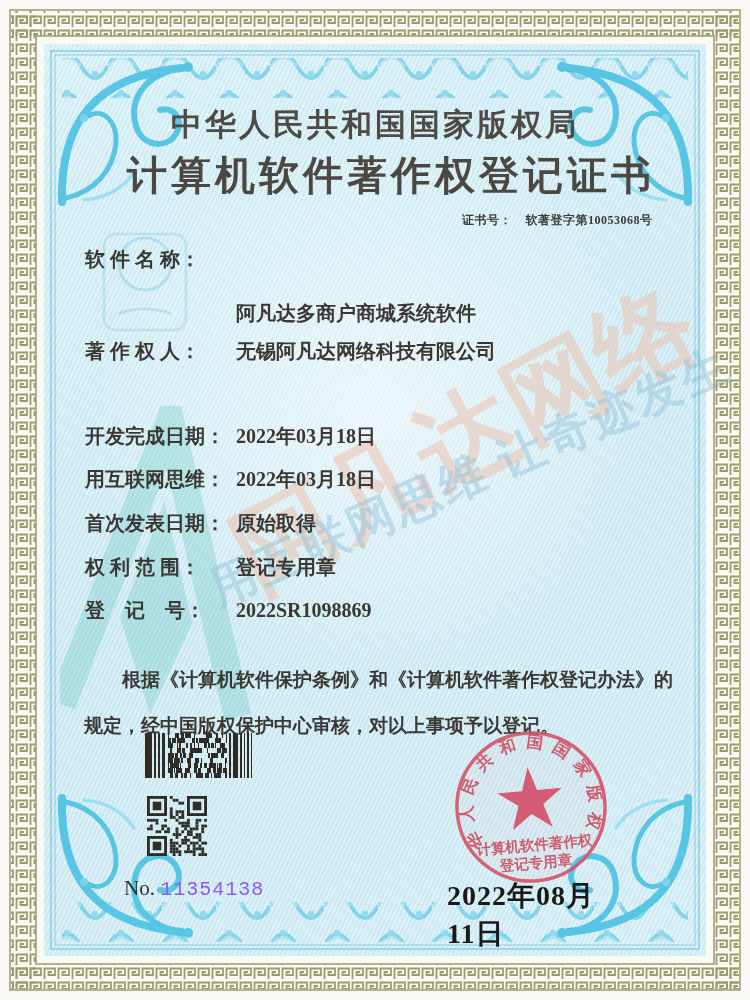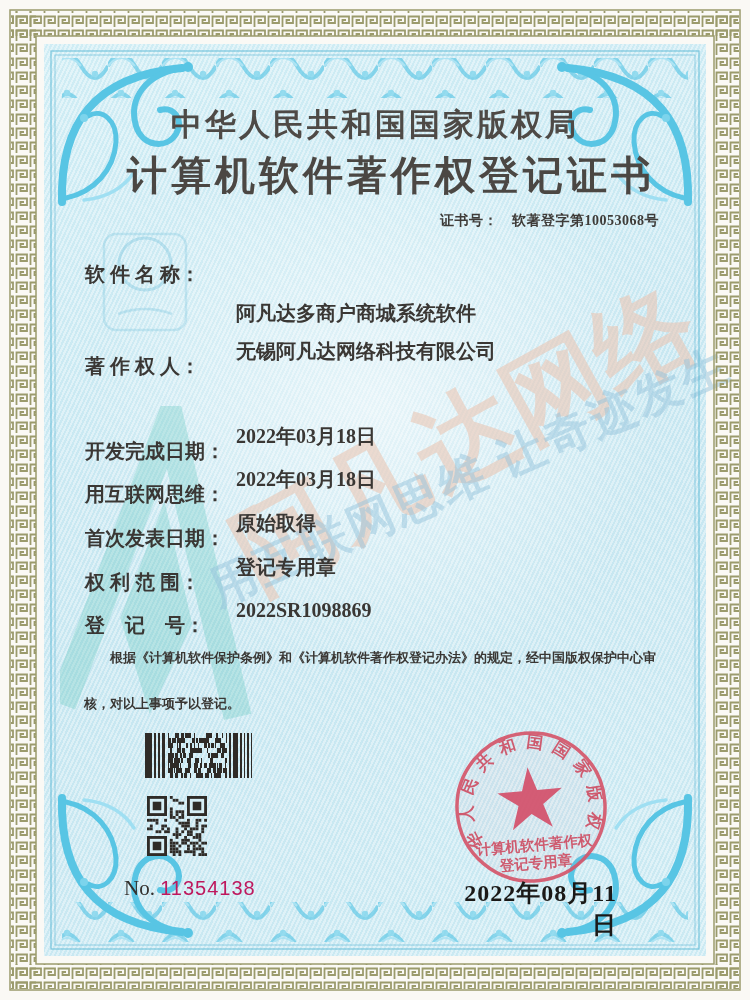--- a/index.html
+++ b/index.html
@@ -22,41 +22,41 @@
   .wm-slogan{position:absolute;left:222px;top:566px;line-height:47px;font-size:47px;font-weight:bold;
     letter-spacing:3px;white-space:nowrap;color:rgba(150,195,220,.50);
     transform:rotate(-24deg);transform-origin:0 100%;}
   .wm-logo{position:absolute;left:60px;top:406px;opacity:.28;}
   .emboss{position:absolute;left:84px;top:226px;opacity:.9;}
   
   .issuer{position:absolute;left:0;width:750px;top:104px;text-align:center;
     font-size:31px;font-weight:bold;letter-spacing:3px;color:#4e4a46;}
   .title{position:absolute;left:16px;width:750px;top:148px;text-align:center;
     font-size:40px;font-weight:bold;letter-spacing:4px;color:#4b4743;}
-  .certline{position:absolute;left:440px;top:212px;font-size:14px;font-weight:600;
-    color:#3e3b38;white-space:nowrap;letter-spacing:.5px;}
+  .certline{position:absolute;left:440px;top:212px;font-size:12px;font-weight:600;
+    color:#3e3b38;white-space:nowrap;letter-spacing:.5px;padding-left:22px;}
   .certline .cv{margin-left:10px;}
   
   .row{position:absolute;left:85px;font-size:20px;font-weight:bold;color:#3a3734;}
-  .row .lab{position:absolute;left:0;top:15px;white-space:pre;}
+  .row .lab{position:absolute;left:0;top:0;white-space:pre;}
   .row .val{position:absolute;left:143px;top:0;width:430px;line-height:27px;white-space:pre;margin-left:8px;}
   .r0{top:246px;} .r1{top:338px;} .r2{top:423px;} .r3{top:466px;}
   .r4{top:510px;} .r5{top:554px;} .r6{top:597px;}
-  .statement{position:absolute;left:84px;top:635px;width:596px;font-size:13px;line-height:46px;
+  .statement{position:absolute;left:84px;top:657px;width:596px;font-size:19px;line-height:46px;
     font-weight:600;color:#3a3734;text-indent:2em;}
   
   #barcode{position:absolute;left:145px;top:733px;}
   #qr{position:absolute;left:147px;top:796px;}
   .serial{position:absolute;left:124px;top:876px;font-size:21px;color:#34312e;white-space:nowrap;}
-  .serial .num{color:#be185d;font-family:Liberation Sans, sans-serif;font-size:20px;letter-spacing:1px;}
+  .serial .num{color:#8b5cf6;font-family:Liberation Mono, monospace;font-size:20px;letter-spacing:1px;}
   
   .sealwrap{position:absolute;left:451px;top:727px;width:160px;height:160px;z-index:5;
     transform:rotate(-5deg);opacity:.92;}
-  .sealdate{position:absolute;left:447px;top:877px;width:170px;text-align:right;z-index:5;
-    font-size:24px;font-weight:600;letter-spacing:1px;color:#1b1917;}
+  .sealdate{position:absolute;left:447px;top:877px;width:170px;text-align:left;z-index:5;
+    font-size:28px;font-weight:600;letter-spacing:1px;color:#1b1917;}
 </style>
 </head>
 <body>
 
 <div id="page">
 
   <div class="panel"></div>
 
   <div class="layer wm">
     <svg class="emboss" width="130" height="115" viewBox="0 0 130 115">

